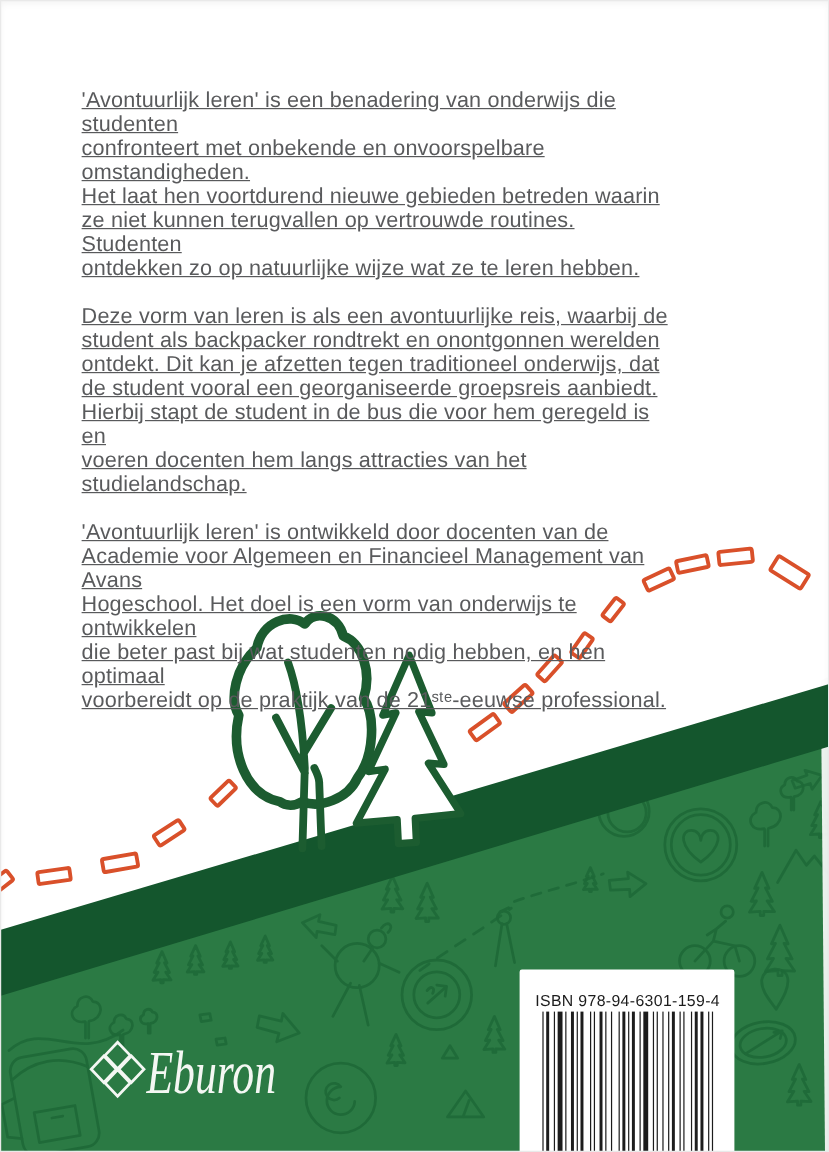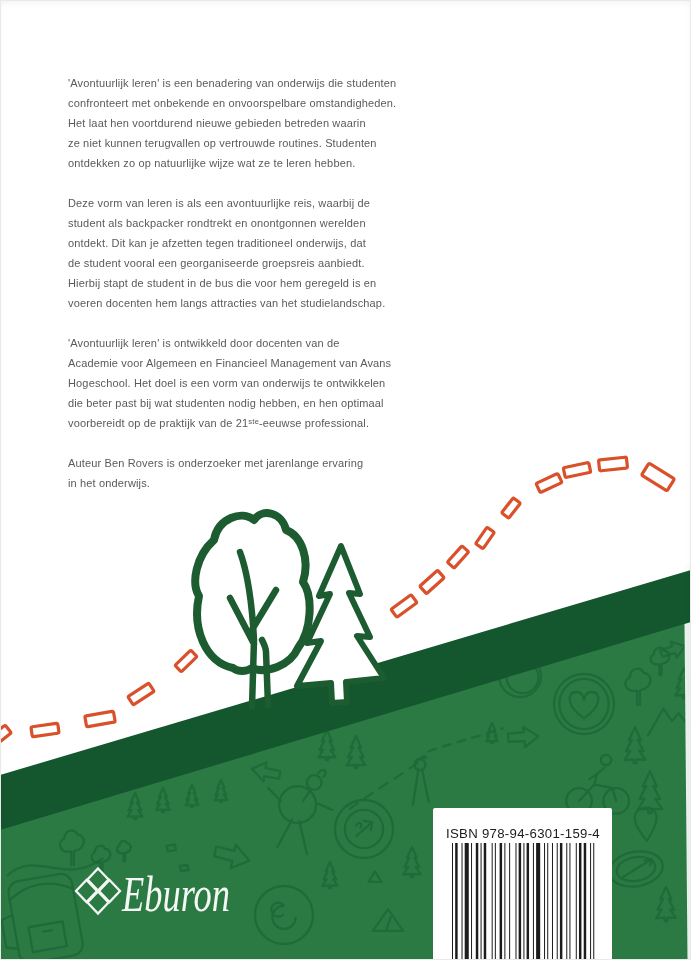--- a/index.html
+++ b/index.html
@@ -13,24 +13,25 @@
   }
   .frame{
     position:absolute;inset:0;z-index:10;pointer-events:none;
     box-shadow: inset 0 0 0 1px #e9e9e9, inset 0 3px 6px rgba(0,0,0,.05);
   }
   .copy{
     position:absolute;left:68px;top:73px;width:490px;z-index:2;
   }
   .copy p{
     margin:0 0 20px 0;
-    font-size:11px;line-height:20px;
+    font-size:18px;line-height:20px;
     letter-spacing:.15px;
     color:#595a5c;
     white-space:pre-line;
+    text-decoration:underline;
   }
   svg.art{position:absolute;left:0;top:0;z-index:1;}
   .isbn-text{
     font-family:"Liberation Sans", sans-serif;
     letter-spacing:.3px;
   }
   .wordmark{
     font-family:"Liberation Serif", serif;
     font-style:italic;
   }
@@ -50,22 +51,20 @@
 student als backpacker rondtrekt en onontgonnen werelden
 ontdekt. Dit kan je afzetten tegen traditioneel onderwijs, dat
 de student vooral een georganiseerde groepsreis aanbiedt.
 Hierbij stapt de student in de bus die voor hem geregeld is en
 voeren docenten hem langs attracties van het studielandschap.</p>
     <p>'Avontuurlijk leren' is ontwikkeld door docenten van de
 Academie voor Algemeen en Financieel Management van Avans
 Hogeschool. Het doel is een vorm van onderwijs te ontwikkelen
 die beter past bij wat studenten nodig hebben, en hen optimaal
 voorbereidt op de praktijk van de 21ˢᵗᵉ-eeuwse professional.</p>
-    <p>Auteur Ben Rovers is onderzoeker met jarenlange ervaring
-in het onderwijs.</p>
   </div>
 
   <svg class="art" width="691" height="960" viewBox="0 0 691 960">
 
     <g id="art-root">
         <polygon points="0,810 691,600 691,960 0,960" fill="#2b7a44"></polygon>
         <g transform="translate(135,806) rotate(0) scale(26)" fill="none" stroke="#1d6837" stroke-width="0.08846153846153845" stroke-linecap="round" stroke-linejoin="round" opacity="0.85">
           <path d="M0,-.5 L-.17,-.13 L-.09,-.14 L-.25,.17 L-.13,.16 L-.29,.42 L-.04,.4 L-.04,.5 L.04,.5 L.04,.4 L.29,.41 L.12,.16 L.24,.17 L.08,-.14 L.16,-.13 Z"></path>
         </g>
         <g transform="translate(163,800) rotate(0) scale(24)" fill="none" stroke="#1d6837" stroke-width="0.09583333333333333" stroke-linecap="round" stroke-linejoin="round" opacity="0.85">

